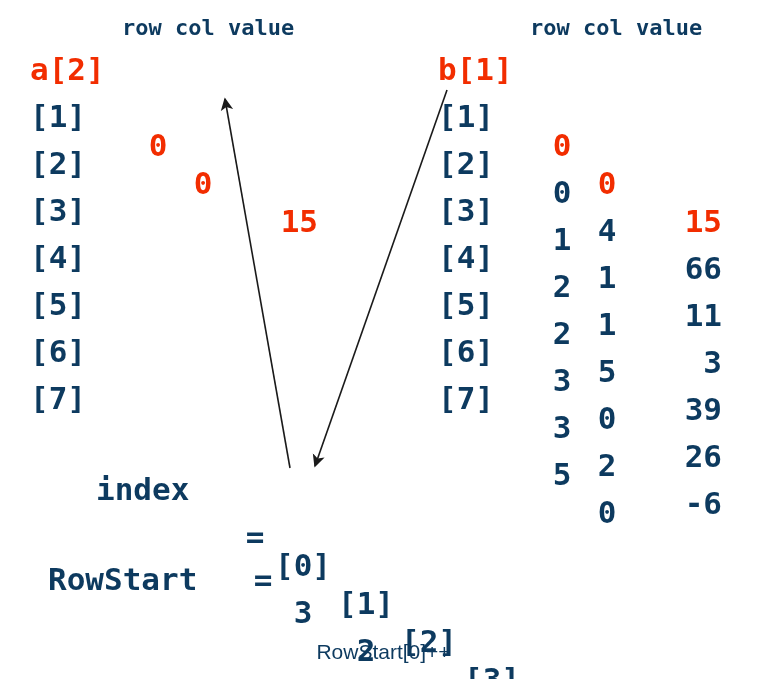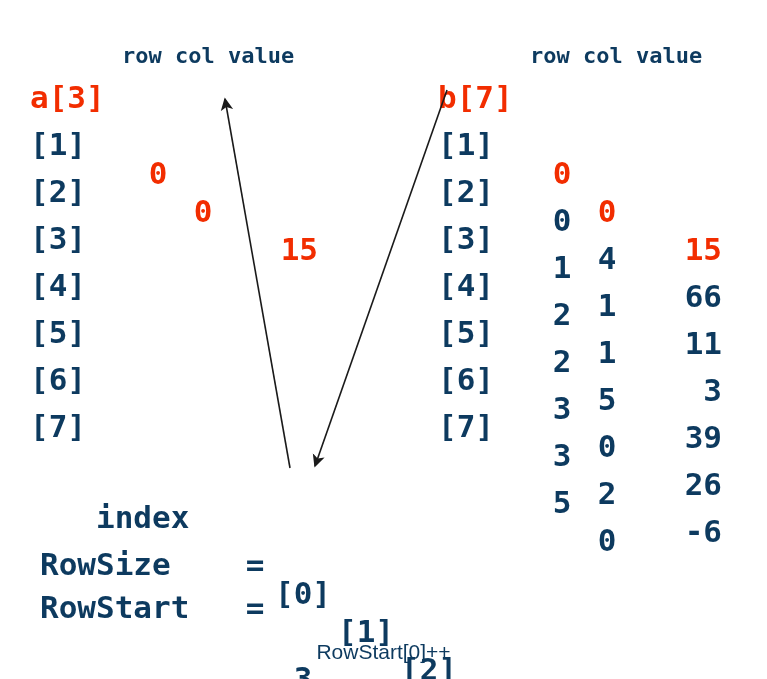--- a/index.html
+++ b/index.html
@@ -4,21 +4,21 @@
 <style>
   html,body{margin:0;padding:0;}
   body{
     width:767px;height:679px;
     background:#ffffff;
     font-family:"DejaVu Sans Mono","Liberation Mono",monospace;
     overflow:hidden;
     position:relative;
   }
   .stage{position:absolute;left:0;top:0;width:767px;height:679px;}
-  .mono{font-family:"DejaVu Sans Mono","Liberation Mono",monospace;font-weight:bold;margin-top:28px;}
+  .mono{font-family:"DejaVu Sans Mono","Liberation Mono",monospace;font-weight:bold;}
   .navy{color:#0d3a5f;}
   .red{color:#f22d00;}
 
   
   .colhead{
     position:absolute;
     font-size:22px;
     letter-spacing:0px;
     white-space:pre;
     line-height:24px;
@@ -57,21 +57,21 @@
     line-height:38px;
     white-space:pre;
     height:38px;
   }
   .blabel{position:absolute;left:0;top:0;}
   .beq{position:absolute;left:202px;top:0;width:26px;text-align:center;}
   .bcell{position:absolute;width:60px;text-align:center;}
 
   #row-index{left:40px;top:470px;width:700px;}
   #row-rowsize{left:40px;top:517px;width:700px;}
-  #row-rowstart{left:40px;top:560px;width:700px;}
+  #row-rowstart{left:48px;top:560px;width:700px;}
 
   #row-index .blabel{left:56px;}
 
   .caption{
     position:absolute;
     left:0;top:634px;width:767px;
     text-align:center;
     font-family:"Liberation Sans","DejaVu Sans",sans-serif;
     font-size:21px;
     line-height:36px;
@@ -86,21 +86,21 @@
 
 <div class="stage">
 
   <div class="colhead mono navy" id="head-left">row col value</div>
 
   <div class="colhead mono navy" id="head-right">row col value</div>
 
   <div class="tbl-left">
 
     <div class="trow mono red" style="top:50px;">
-      <span class="lbl">a[3]</span>
+      <span class="lbl">a[2]</span>
       <span class="cell-row">0</span>
       <span class="cell-col">0</span>
       <span class="cell-val">15</span>
     </div>
 
     <div class="trow mono navy" style="top:97px;">
       <span class="lbl">[1]</span>
       <span class="cell-row"></span>
       <span class="cell-col"></span>
       <span class="cell-val"></span>
@@ -145,21 +145,21 @@
       <span class="lbl">[7]</span>
       <span class="cell-row"></span>
       <span class="cell-col"></span>
       <span class="cell-val"></span>
     </div>
   </div>
 
   <div class="tbl-right">
 
     <div class="trow mono red" style="top:50px;">
-      <span class="lbl">b[7]</span>
+      <span class="lbl">b[1]</span>
       <span class="cell-row">0</span>
       <span class="cell-col">0</span>
       <span class="cell-val">15</span>
     </div>
 
     <div class="trow mono navy" style="top:97px;">
       <span class="lbl">[1]</span>
       <span class="cell-row">0</span>
       <span class="cell-col">4</span>
       <span class="cell-val">66</span>
@@ -211,21 +211,20 @@
     <span class="blabel">index</span>
     <span class="bcell" style="left:233px;">[0]</span>
     <span class="bcell" style="left:296px;">[1]</span>
     <span class="bcell" style="left:359px;">[2]</span>
     <span class="bcell" style="left:422px;">[3]</span>
     
     
   </div>
 
   <div class="brow mono navy" id="row-rowsize">
-    <span class="blabel">RowSize</span>
     <span class="beq">=</span>
     <span class="bcell" style="left:233px;">3</span>
     <span class="bcell" style="left:296px;">2</span>
     
     
     
     
   </div>
 
   <div class="brow mono navy" id="row-rowstart">

